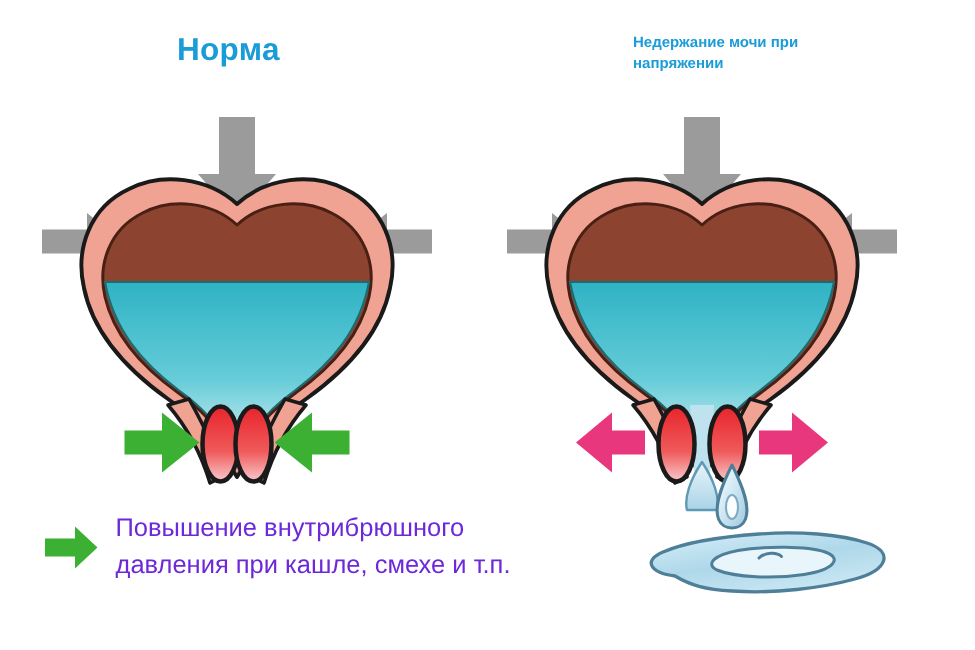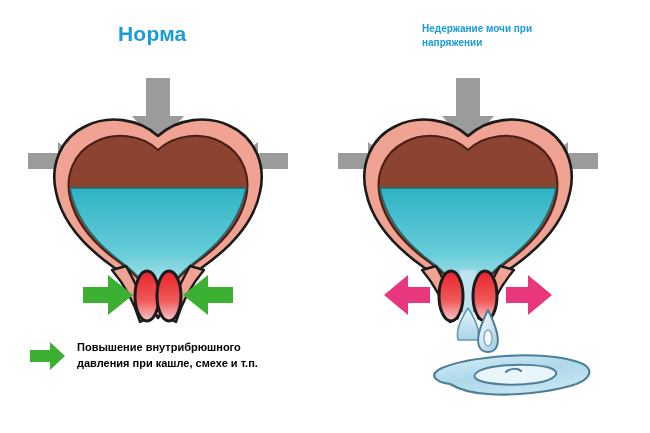--- a/index.html
+++ b/index.html
@@ -40,23 +40,23 @@
   
   #legend {
     position: absolute;
     left: 28px;
     top: 340px;
     display: flex;
     align-items: center;
     gap: 9px;
   }
   #legend-text {
-    color: #000000;
-    font-size: 11px;
-    font-weight: bold;
+    color: #6d28d9;
+    font-size: 17px;
+    font-weight: normal;
     line-height: 1.45;
     white-space: pre-line;
   }
 
   
   .diagram {
     position: absolute;
     top: 70px;
     width: 300px;
     height: 270px;

